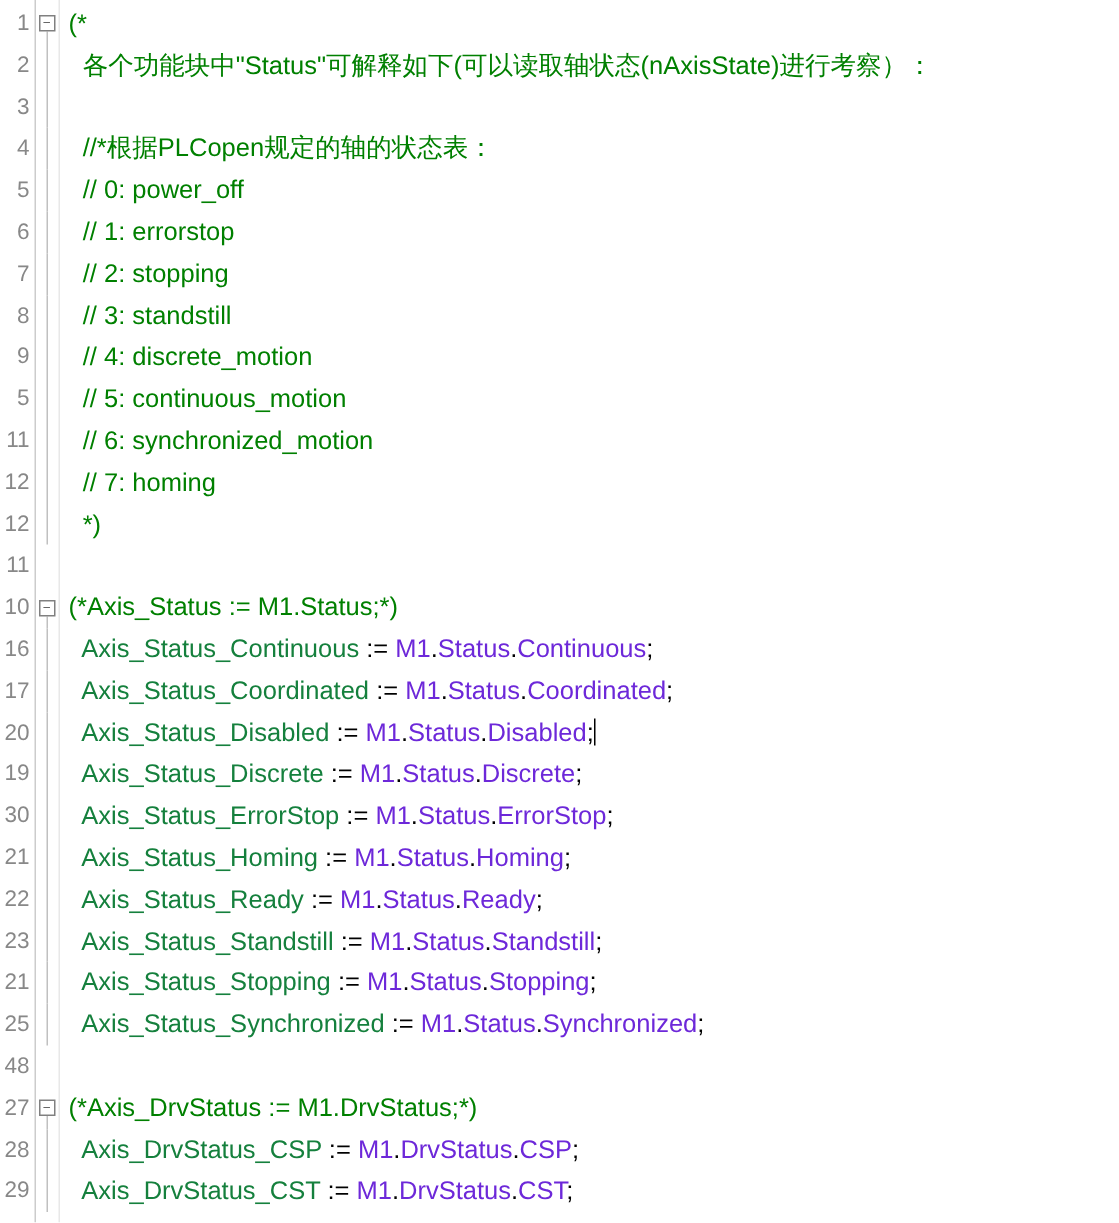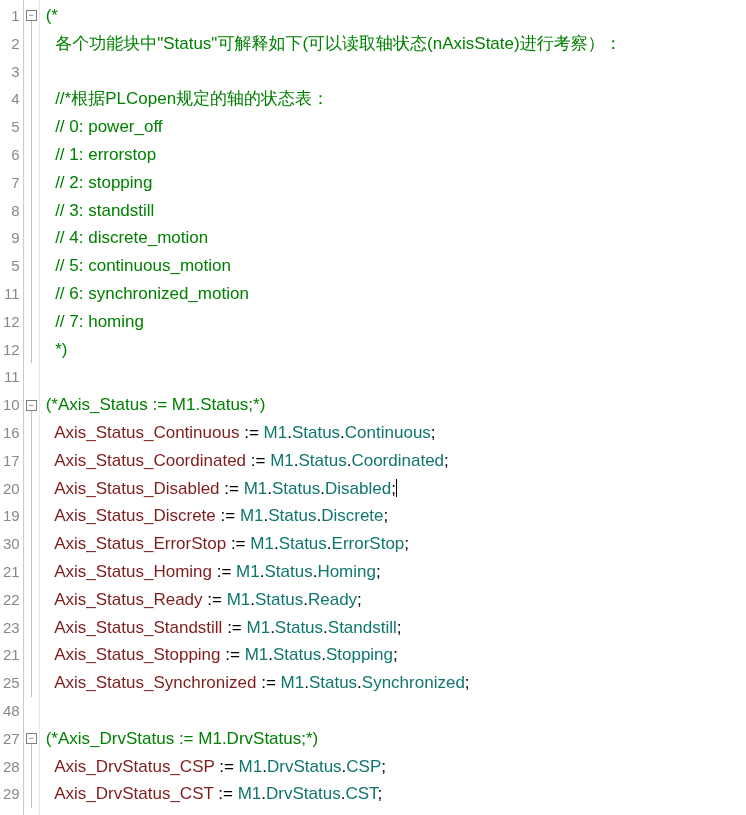--- a/index.html
+++ b/index.html
@@ -71,23 +71,23 @@
   .code {
     flex: 1;
     padding: 2px 0 2px 6px;
     line-height: 27.8px;
     font-size: 17px;
     white-space: pre;
     color: #000000;
   }
   .code-line { height: 27.8px; }
   .c-comment { color: #008000; }
-  .c-var { color: #7f1d1d; }
+  .c-var { color: #15803d; }
   .c-op { color: #000000; }
-  .c-member { color: #0f766e; text-align: center; }
+  .c-member { color: #6d28d9; text-align: center; }
   .cursor {
     display: inline-block;
     width: 1px;
     height: 18px;
     background: #000000;
     vertical-align: middle;
     margin: 0 0 2px 0;
   }
 </style>
 </head>

